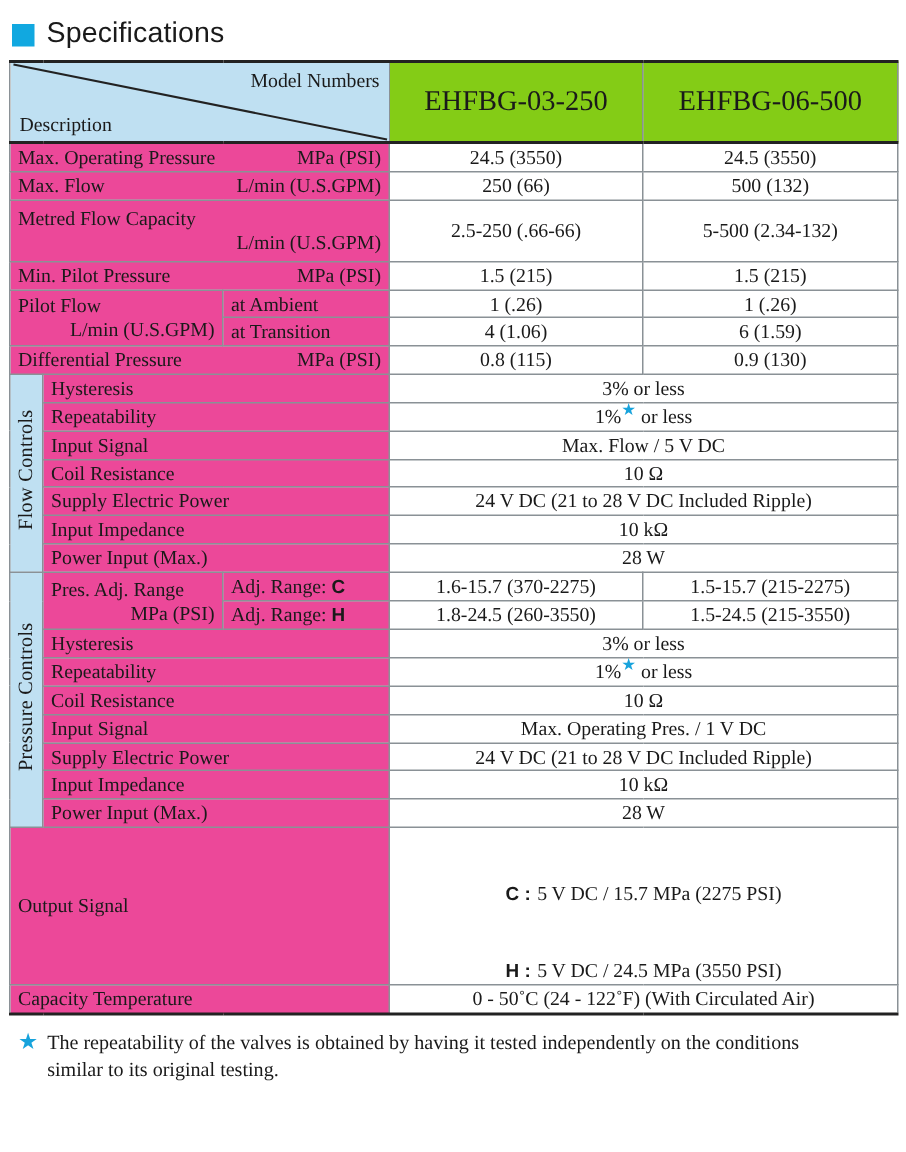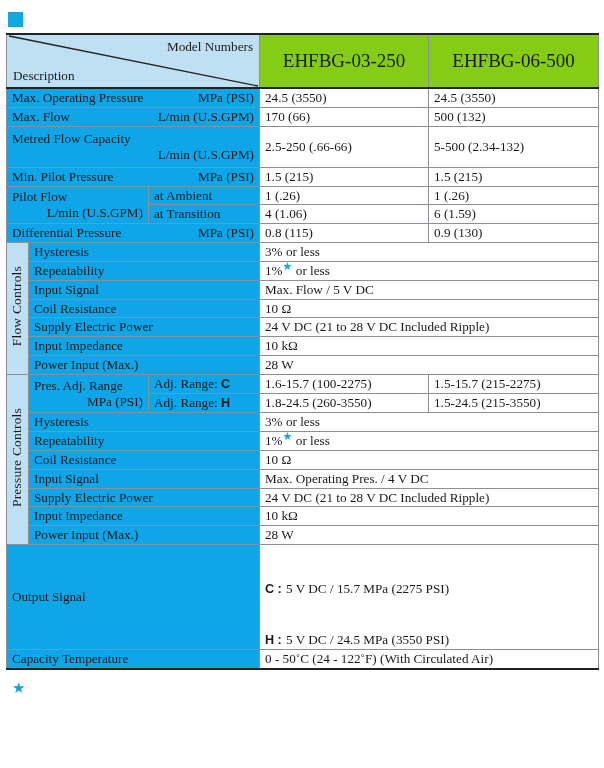--- a/index.html
+++ b/index.html
@@ -49,25 +49,25 @@
     font-size: 13.2px;
     border-radius: 26px;
   }
   table.spec td {
     border: 1px solid #8a9196;
     padding: 1px 5px;
     vertical-align: middle;
     line-height: 1.2;
   }
   .fill {           
-    background: #0ea5e9;
+    background: #ec4899;
   }
   .val {
     background: #ffffff;
-    text-align: left;
+    text-align: center;
   }
   .ctr { text-align: center; }
 
   
   .top-rule    { border-top: 2.5px solid #222 !important; }
   .bot-rule    { border-bottom: 2.5px solid #222 !important; }
   .thick-above { border-top: 1.8px solid #5c6368 !important; }
 
   
   .diag {
@@ -157,20 +157,21 @@
     flex: 0 0 auto;
     line-height: 1.25;
   }
   .footnote .fn-text { max-width: 520px; }
 </style>
 </head>
 <body>
 
 <div class="title-bar">
   <div class="title-square"></div>
+  <div class="title-text">Specifications</div>
 </div>
 
 <div class="spec-wrap">
 <table class="spec">
   <colgroup>
     <col style="width:22px">
     <col style="width:120px">
     <col style="width:111px">
     <col style="width:169px">
     <col style="width:170px">
@@ -200,21 +201,21 @@
     <td class="val top-rule">24.5 (3550)</td>
   </tr>
 
   <tr>
     <td class="fill" colspan="3">
       <div class="lbl-row">
         <span>Max. Flow</span>
         <span>L/min (U.S.GPM)</span>
       </div>
     </td>
-    <td class="val">170 (66)</td>
+    <td class="val">250 (66)</td>
     <td class="val">500 (132)</td>
   </tr>
 
   <tr>
     <td class="fill two-line thick-above" colspan="3" style="height:38px">
       <span class="l1">Metred Flow Capacity</span>
       <span class="l2">L/min (U.S.GPM)</span>
     </td>
     <td class="val thick-above">2.5-250 (.66-66)</td>
     <td class="val thick-above">5-500 (2.34-132)</td>
@@ -291,21 +292,21 @@
 
   <tr>
     <td class="vert thick-above" rowspan="9">
       <span>Pressure Controls</span>
     </td>
     <td class="fill two-line ctr thick-above" rowspan="2">
       <span class="l1 ctr">Pres. Adj. Range</span>
       <span class="l2 ctr">MPa (PSI)</span>
     </td>
     <td class="fill thick-above"><span>Adj. Range: </span><span class="sans">C</span></td>
-    <td class="val thick-above">1.6-15.7 (100-2275)</td>
+    <td class="val thick-above">1.6-15.7 (370-2275)</td>
     <td class="val thick-above">1.5-15.7 (215-2275)</td>
   </tr>
   <tr>
     <td class="fill"><span>Adj. Range: </span><span class="sans">H</span></td>
     <td class="val">1.8-24.5 (260-3550)</td>
     <td class="val">1.5-24.5 (215-3550)</td>
   </tr>
 
   <tr>
     <td class="fill thick-above" colspan="2">Hysteresis</td>
@@ -314,21 +315,21 @@
   <tr>
     <td class="fill" colspan="2">Repeatability</td>
     <td class="val" colspan="2"><span>1%</span><span class="star-sup">★</span><span> or less</span></td>
   </tr>
   <tr>
     <td class="fill thick-above" colspan="2">Coil Resistance</td>
     <td class="val thick-above" colspan="2">10 Ω</td>
   </tr>
   <tr>
     <td class="fill" colspan="2">Input Signal</td>
-    <td class="val" colspan="2">Max. Operating Pres. / 4 V DC</td>
+    <td class="val" colspan="2">Max. Operating Pres. / 1 V DC</td>
   </tr>
   <tr>
     <td class="fill thick-above" colspan="2">Supply Electric Power</td>
     <td class="val thick-above" colspan="2">24 V DC (21 to 28 V DC Included Ripple)</td>
   </tr>
   <tr>
     <td class="fill" colspan="2">Input Impedance</td>
     <td class="val" colspan="2">10 kΩ</td>
   </tr>
   <tr>
@@ -348,13 +349,14 @@
     <td class="fill thick-above bot-rule" colspan="3">Capacity Temperature</td>
     <td class="val thick-above bot-rule" colspan="2">0 - 50˚C (24 - 122˚F)  (With Circulated Air)</td>
   </tr>
 
   </tbody>
 </table>
 </div>
 
 <div class="footnote">
   <span class="star">★</span>
+  <span class="fn-text">The repeatability of the valves is obtained by having it tested independently on the conditions similar to its original testing.</span>
 </div>
 
 </body></html>

